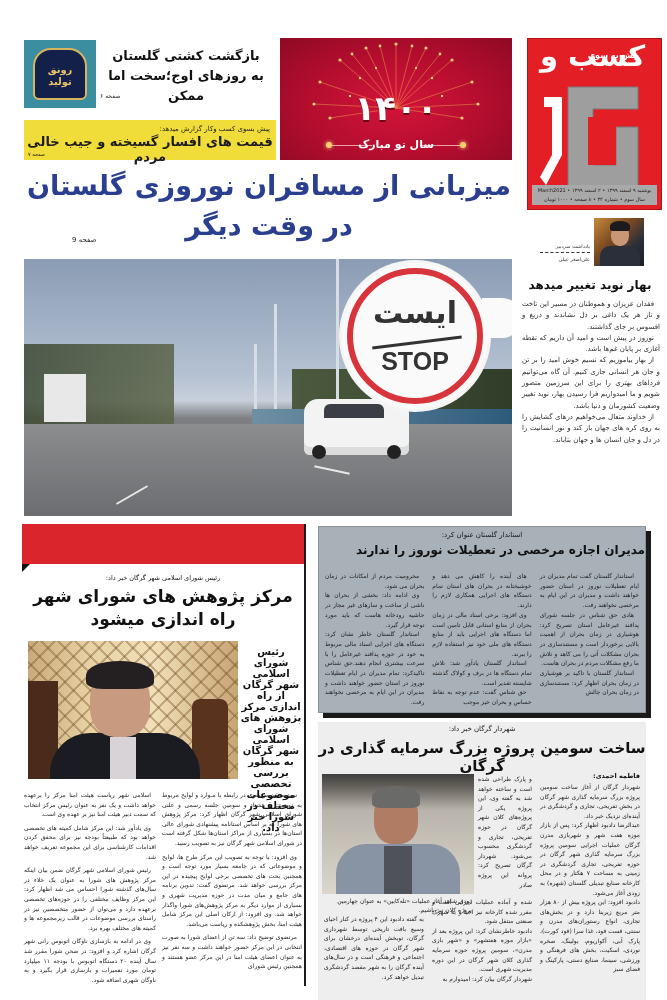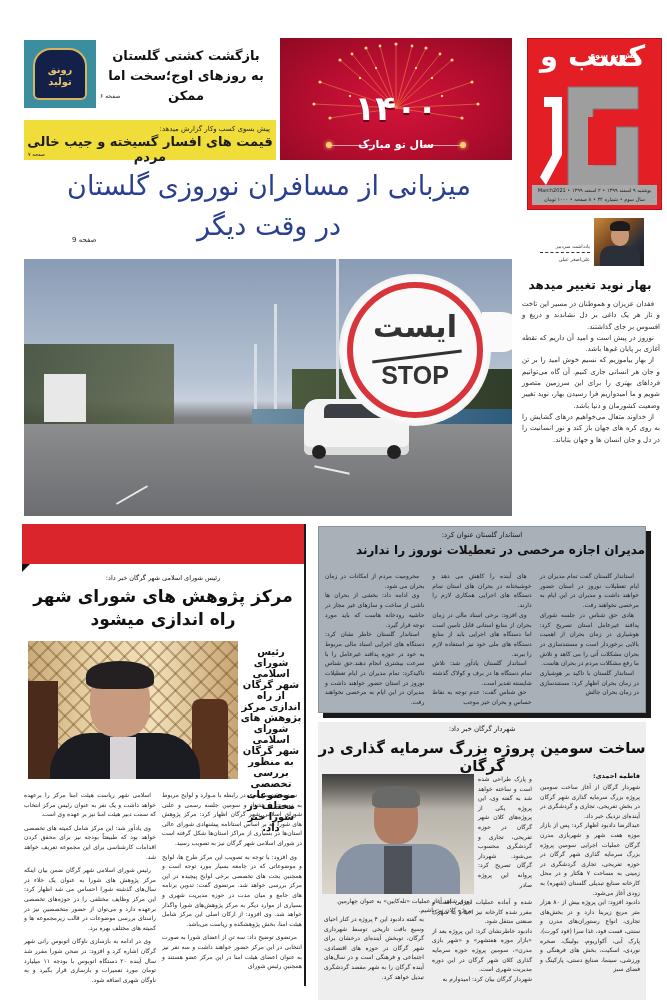--- a/index.html
+++ b/index.html
@@ -27,36 +27,36 @@
   .tile-logo .badge { position: absolute; left: 9px; top: 8px; width: 54px; height: 52px; background: #13204a; border: 2px solid #d8b45e; border-radius: 18px 18px 6px 6px; color: #e9c46a; font-size: 10px; font-weight: bold; text-align: center; padding-top: 14px; line-height: 12px; }
   .promo-headline { left: 100px; top: 30px; width: 172px; text-align: center; font-size: 13px; font-weight: bold; line-height: 20px; color: #111; }
   .promo-page { left: 100px; top: 76px; font-size: 6px; color: #222; }
 
   .yellow-box { left: 24px; top: 104px; width: 252px; height: 40px; background: #f1dd3a; }
   .yellow-box .kicker { position: absolute; top: 5px; right: 6px; font-size: 7px; color: #222; }
   .yellow-box .title { position: absolute; top: 14px; right: 0; left: 0; text-align: center; font-size: 13px; font-weight: bold; color: #1c1c1c; }
   .yellow-box .page { position: absolute; bottom: 3px; left: 4px; font-size: 5px; color: #222; }
 
   
-  .main-headline { left: 24px; top: 150px; width: 490px; text-align: center; color: #2a3f8f; font-size: 27px; font-weight: normal; line-height: 40px; }
+  .main-headline { left: 24px; top: 150px; width: 490px; text-align: center; color: #2a3f8f; font-size: 27px; font-weight: bold; line-height: 40px; }
   .main-page { left: 72px; top: 220px; font-size: 7px; color: #222; }
 
   
   .main-photo { left: 24px; top: 243px; width: 488px; height: 257px; overflow: hidden; background: linear-gradient(#8a9cb4 0%, #b4c1d2 45%, #c8d0dc 55%, #7d7f82 62%, #6e7073 100%); }
   .main-photo .road { position: absolute; left: 0; right: 0; top: 165px; bottom: 0; background: linear-gradient(#8c8d8f, #6c6d70); }
   .main-photo .trees-l { position: absolute; left: 0; top: 85px; width: 150px; height: 85px; background: linear-gradient(90deg, #3d4a33, #5a6347); opacity: .85; }
   .main-photo .trees-r { position: absolute; right: 0; top: 110px; width: 220px; height: 45px; background: linear-gradient(90deg, #4c5b3e, #2f3d29); }
   .main-photo .barrier { position: absolute; right: 0; top: 150px; width: 260px; height: 26px; background: linear-gradient(90deg, #6f8fa4, #2e5b7b); }
   .main-photo .billboard { position: absolute; left: 20px; top: 115px; width: 42px; height: 48px; background: #e8e8e8; }
   .main-photo .pole { position: absolute; width: 3px; background: #d8dde3; }
   .main-photo .car { position: absolute; left: 280px; top: 140px; width: 105px; height: 56px; background: #f3f3f3; border-radius: 14px 14px 6px 6px; box-shadow: inset 0 -8px 0 #dcdcdc; }
   .main-photo .car .win { position: absolute; left: 20px; top: 5px; width: 60px; height: 14px; background: #3b3f45; border-radius: 6px 6px 0 0; }
   .main-photo .car .wheel-l, .main-photo .car .wheel-r { position: absolute; bottom: -4px; width: 14px; height: 14px; background: #222; border-radius: 50%; }
   .main-photo .lane { position: absolute; height: 2px; background: #e8e8e8; }
-  .main-photo .sign { position: absolute; left: 318px; top: 18px; width: 146px; height: 146px; background: #fafafa; border-radius: 50%; box-shadow: 0 0 0 3px #f5f5f5; }
+  .main-photo .sign { position: absolute; left: 318px; top: 4px; width: 146px; height: 146px; background: #fafafa; border-radius: 50%; box-shadow: 0 0 0 3px #f5f5f5; }
   .main-photo .sign .ring { position: absolute; inset: 5px; border: 6px solid #d8343b; border-radius: 50%; }
   .main-photo .sign .fa { position: absolute; top: 32px; left: 0; right: 0; text-align: center; font-size: 30px; font-weight: bold; color: #333; }
   .main-photo .sign .bar { position: absolute; top: 78px; left: 30px; width: 90px; height: 3px; background: #333; transform: rotate(-7deg); }
   .main-photo .sign .en { position: absolute; top: 84px; left: 0; right: 0; text-align: center; font-size: 25px; font-weight: bold; color: #333; font-family: "Liberation Sans", sans-serif; }
   .main-photo .sign .handle { position: absolute; left: 140px; top: 35px; width: 40px; height: 40px; background: #fafafa; border-radius: 0 50% 50% 0; }
 
   
   .editorial-photo { left: 594px; top: 202px; width: 50px; height: 48px; background: linear-gradient(135deg, #c78a3c 0%, #7b4a21 40%, #2b2f3a 70%, #1b1f27 100%); }
   .editorial-photo .face { position: absolute; left: 17px; top: 6px; width: 18px; height: 22px; background: #c99776; border-radius: 45%; }
   .editorial-photo .hair { position: absolute; left: 16px; top: 3px; width: 20px; height: 10px; background: #1c1a1c; border-radius: 50% 50% 20% 20%; }

